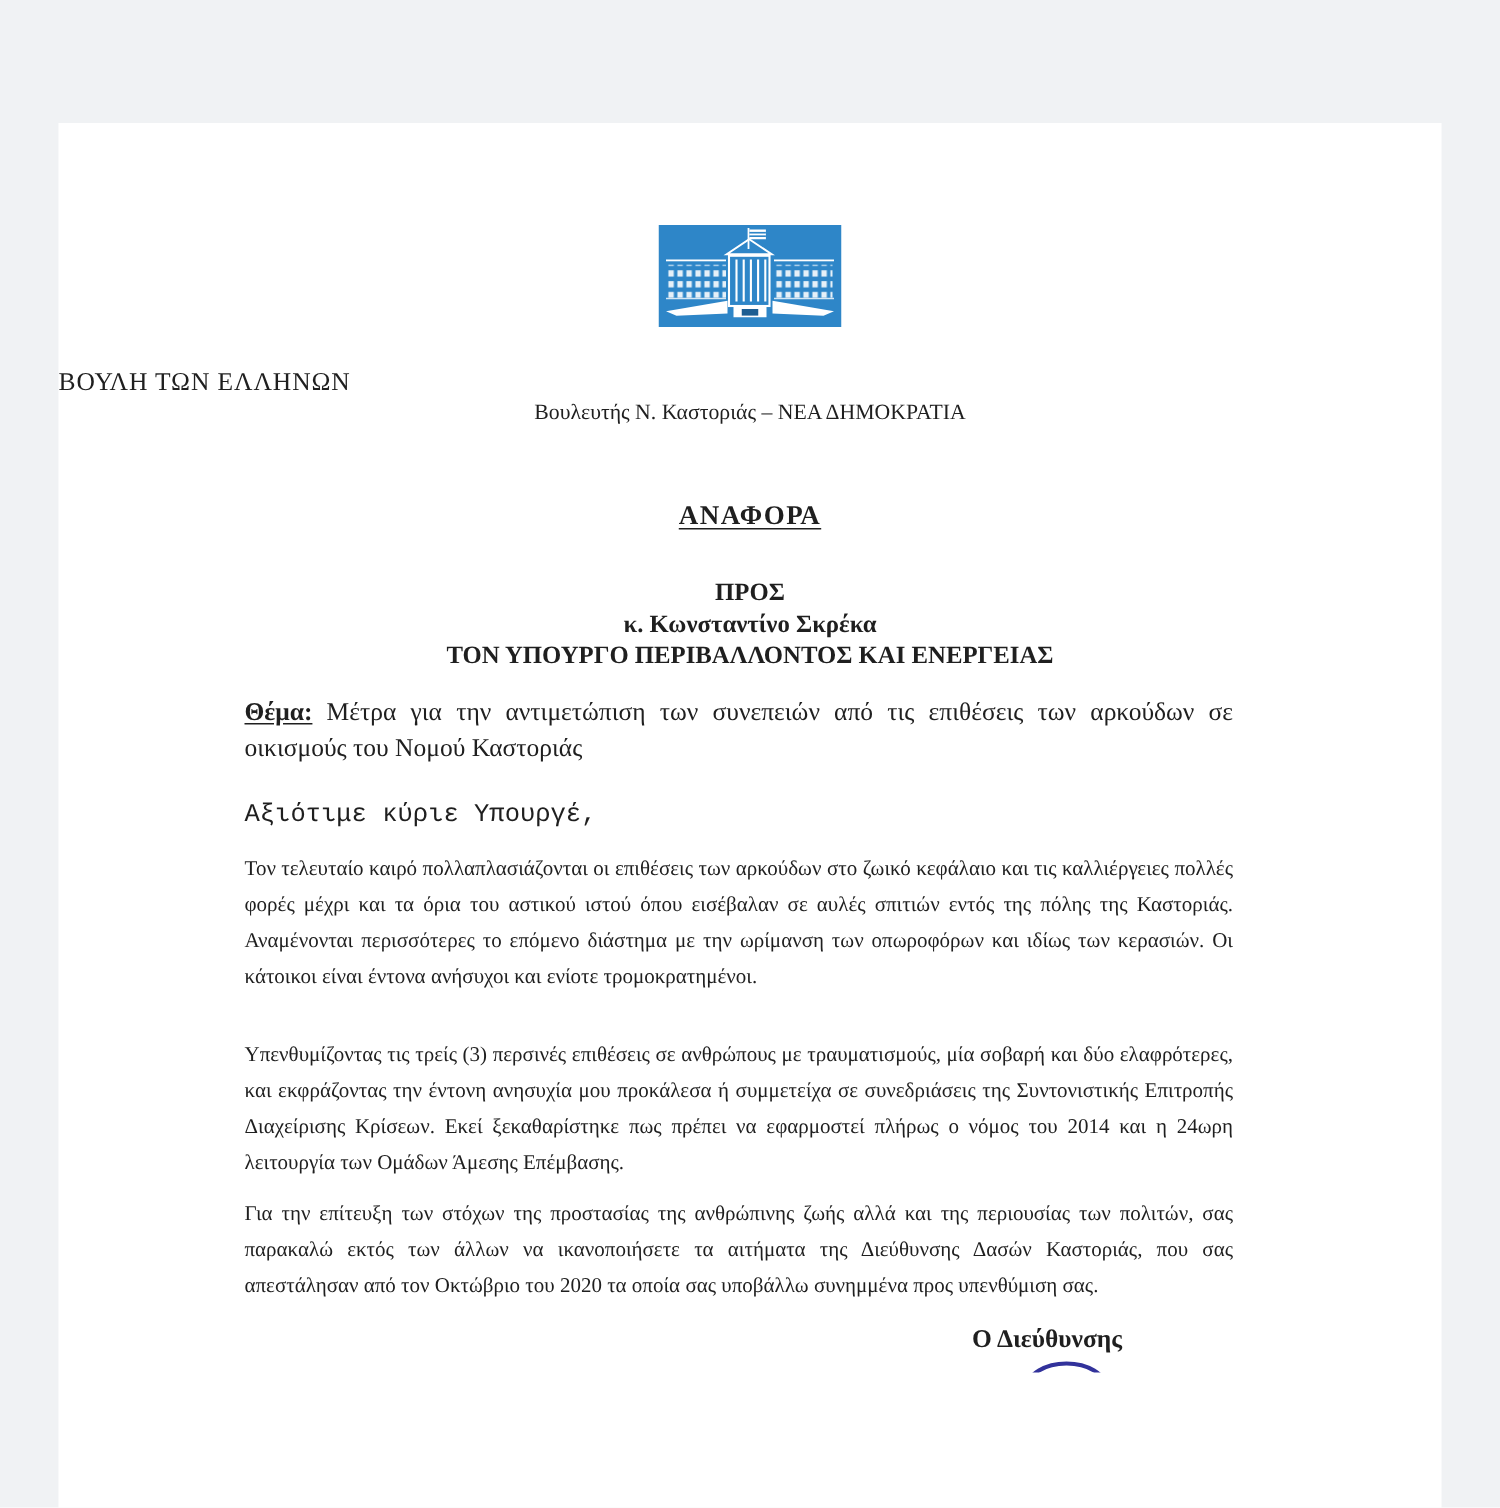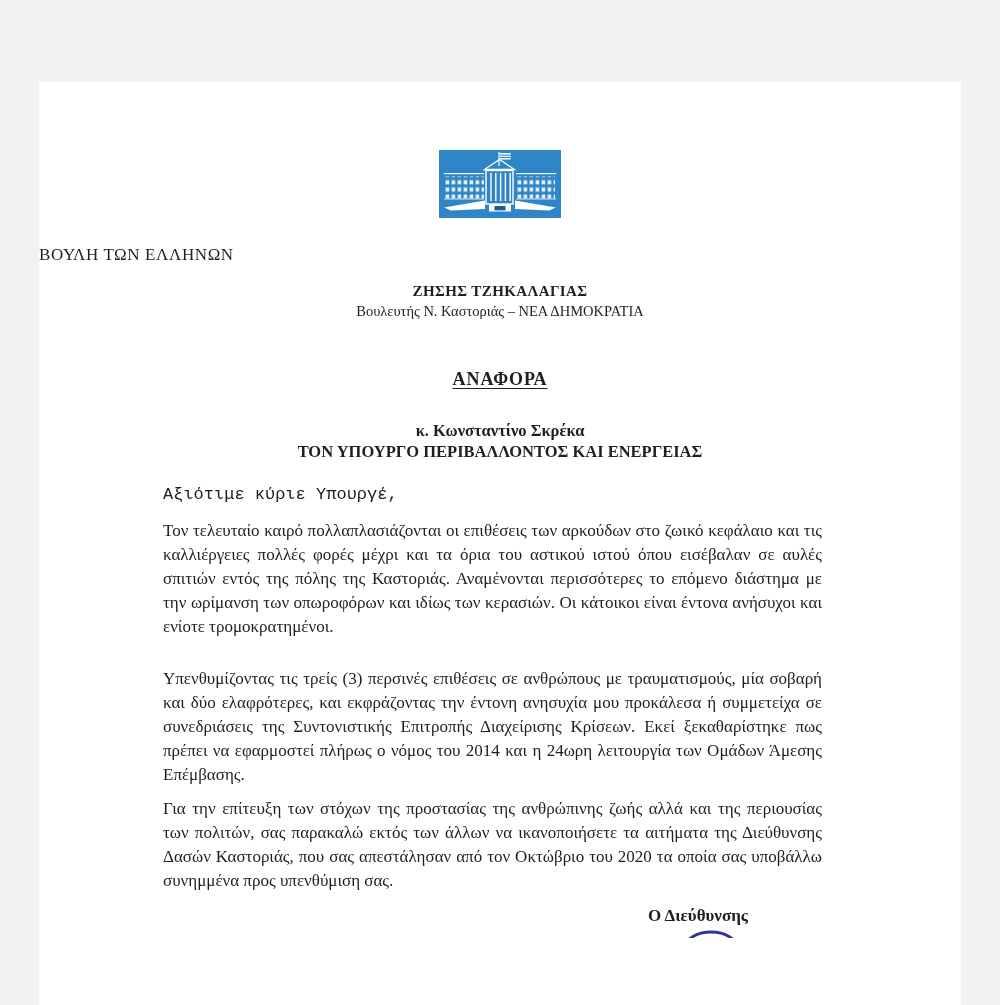--- a/index.html
+++ b/index.html
@@ -25,21 +25,21 @@
   .logo{display:block;margin:0 auto;width:122px;height:68px;}
   .parl-title{margin:27px 0 0;text-align:left;font-size:17px;line-height:20px;letter-spacing:0.6px;font-weight:normal;}
   .mp-name{margin:17px 0 0;text-align:center;font-size:15px;line-height:19px;letter-spacing:0.4px;font-weight:bold;}
   .mp-subtitle{margin:1px 0 0;text-align:center;font-size:14.5px;line-height:19px;}
   .doc-type{margin:47px 0 14px;text-align:center;font-size:18px;line-height:22px;letter-spacing:1px;font-weight:bold;text-decoration:underline;text-underline-offset:3px;}
   .recipient{margin:30px 0 0;text-align:center;font-weight:bold;font-size:16.5px;line-height:21px;}
   .content{margin:0 139px 0 124px;}
   .subject{margin:16px 0 0;font-size:17px;line-height:24px;text-align:justify;}
   .subject-label{font-weight:bold;text-decoration:underline;text-underline-offset:2px;}
   .salutation{margin:21px 0 0;font-size:17px;line-height:24px;font-family:Liberation Mono, monospace;}
-  .body-par{font-size:17px;line-height:24px;text-align:justify;margin:0;}
+  .body-par{font-size:14px;line-height:24px;text-align:justify;margin:0;}
   .p1{margin-top:12px;}
   .p2{margin-top:28px;}
   .p3{margin-top:10px;}
   .signoff{margin:12px 74px 0 0;text-align:right;font-size:17px;line-height:22px;font-weight:bold;}
   .signature-row{display:flex;justify-content:flex-end;padding-right:79px;margin-top:1px;}
   .signature-row svg{display:block;}
 </style>
 </head>
 <body>
 
@@ -76,31 +76,32 @@
     <rect x="77" y="48.5" width="40" height="1" fill="rgba(255,255,255,0.8)"></rect>
 
     <polygon points="5,57.5 46,50.5 46,59 12,60.5" fill="#ffffff"></polygon>
     <polygon points="117,57.5 76,50.5 76,59 110,60.5" fill="#ffffff"></polygon>
     <rect x="50" y="54" width="22" height="7.5" fill="#ffffff"></rect>
     <rect x="55.5" y="56" width="11" height="4.4" fill="#1c5e93"></rect>
   </svg>
 
   <div class="parl-title">ΒΟΥΛΗ ΤΩΝ ΕΛΛΗΝΩΝ</div>
 
-  <div class="mp-name">ΖΗΣΗΣ ΤΖΗΚΑΛΑΓΙΑΣ</div>
   <div class="mp-subtitle">Βουλευτής Ν. Καστοριάς – ΝΕΑ ΔΗΜΟΚΡΑΤΙΑ</div>
 
   <div class="doc-type">ΑΝΑΦΟΡΑ</div>
 
   <div class="recipient">
+    <div>ΠΡΟΣ</div>
     <div>κ. Κωνσταντίνο Σκρέκα</div>
     <div>ΤΟΝ ΥΠΟΥΡΓΟ ΠΕΡΙΒΑΛΛΟΝΤΟΣ ΚΑΙ ΕΝΕΡΓΕΙΑΣ</div>
   </div>
 
   <div class="content">
+    <p class="subject"><span class="subject-label">Θέμα:</span><span> Μέτρα για την αντιμετώπιση των συνεπειών από τις επιθέσεις των αρκούδων σε οικισμούς του Νομού Καστοριάς</span></p>
 
     <p class="salutation">Αξιότιμε κύριε Υπουργέ,</p>
 
     <p class="body-par p1">Τον τελευταίο καιρό πολλαπλασιάζονται οι επιθέσεις των αρκούδων στο ζωικό κεφάλαιο και τις καλλιέργειες πολλές φορές μέχρι και τα όρια του αστικού ιστού όπου εισέβαλαν σε αυλές σπιτιών εντός της πόλης της Καστοριάς. Αναμένονται περισσότερες το επόμενο διάστημα με την ωρίμανση των οπωροφόρων και ιδίως των κερασιών. Οι κάτοικοι είναι έντονα ανήσυχοι και ενίοτε τρομοκρατημένοι.</p>
     <p class="body-par p2">Υπενθυμίζοντας τις τρείς (3) περσινές επιθέσεις σε ανθρώπους με τραυματισμούς, μία σοβαρή και δύο ελαφρότερες, και εκφράζοντας την έντονη ανησυχία μου προκάλεσα ή συμμετείχα σε συνεδριάσεις της Συντονιστικής Επιτροπής Διαχείρισης Κρίσεων. Εκεί ξεκαθαρίστηκε πως πρέπει να εφαρμοστεί πλήρως ο νόμος του 2014 και η 24ωρη λειτουργία των Ομάδων Άμεσης Επέμβασης.</p>
     <p class="body-par p3">Για την επίτευξη των στόχων της προστασίας της ανθρώπινης ζωής αλλά και της περιουσίας των πολιτών, σας παρακαλώ εκτός των άλλων να ικανοποιήσετε τα αιτήματα της Διεύθυνσης Δασών Καστοριάς, που σας απεστάλησαν από τον Οκτώβριο του 2020 τα οποία σας υποβάλλω συνημμένα προς υπενθύμιση σας.</p>
 
     <div class="signoff">Ο Διεύθυνσης</div>
 
     <div class="signature-row">

